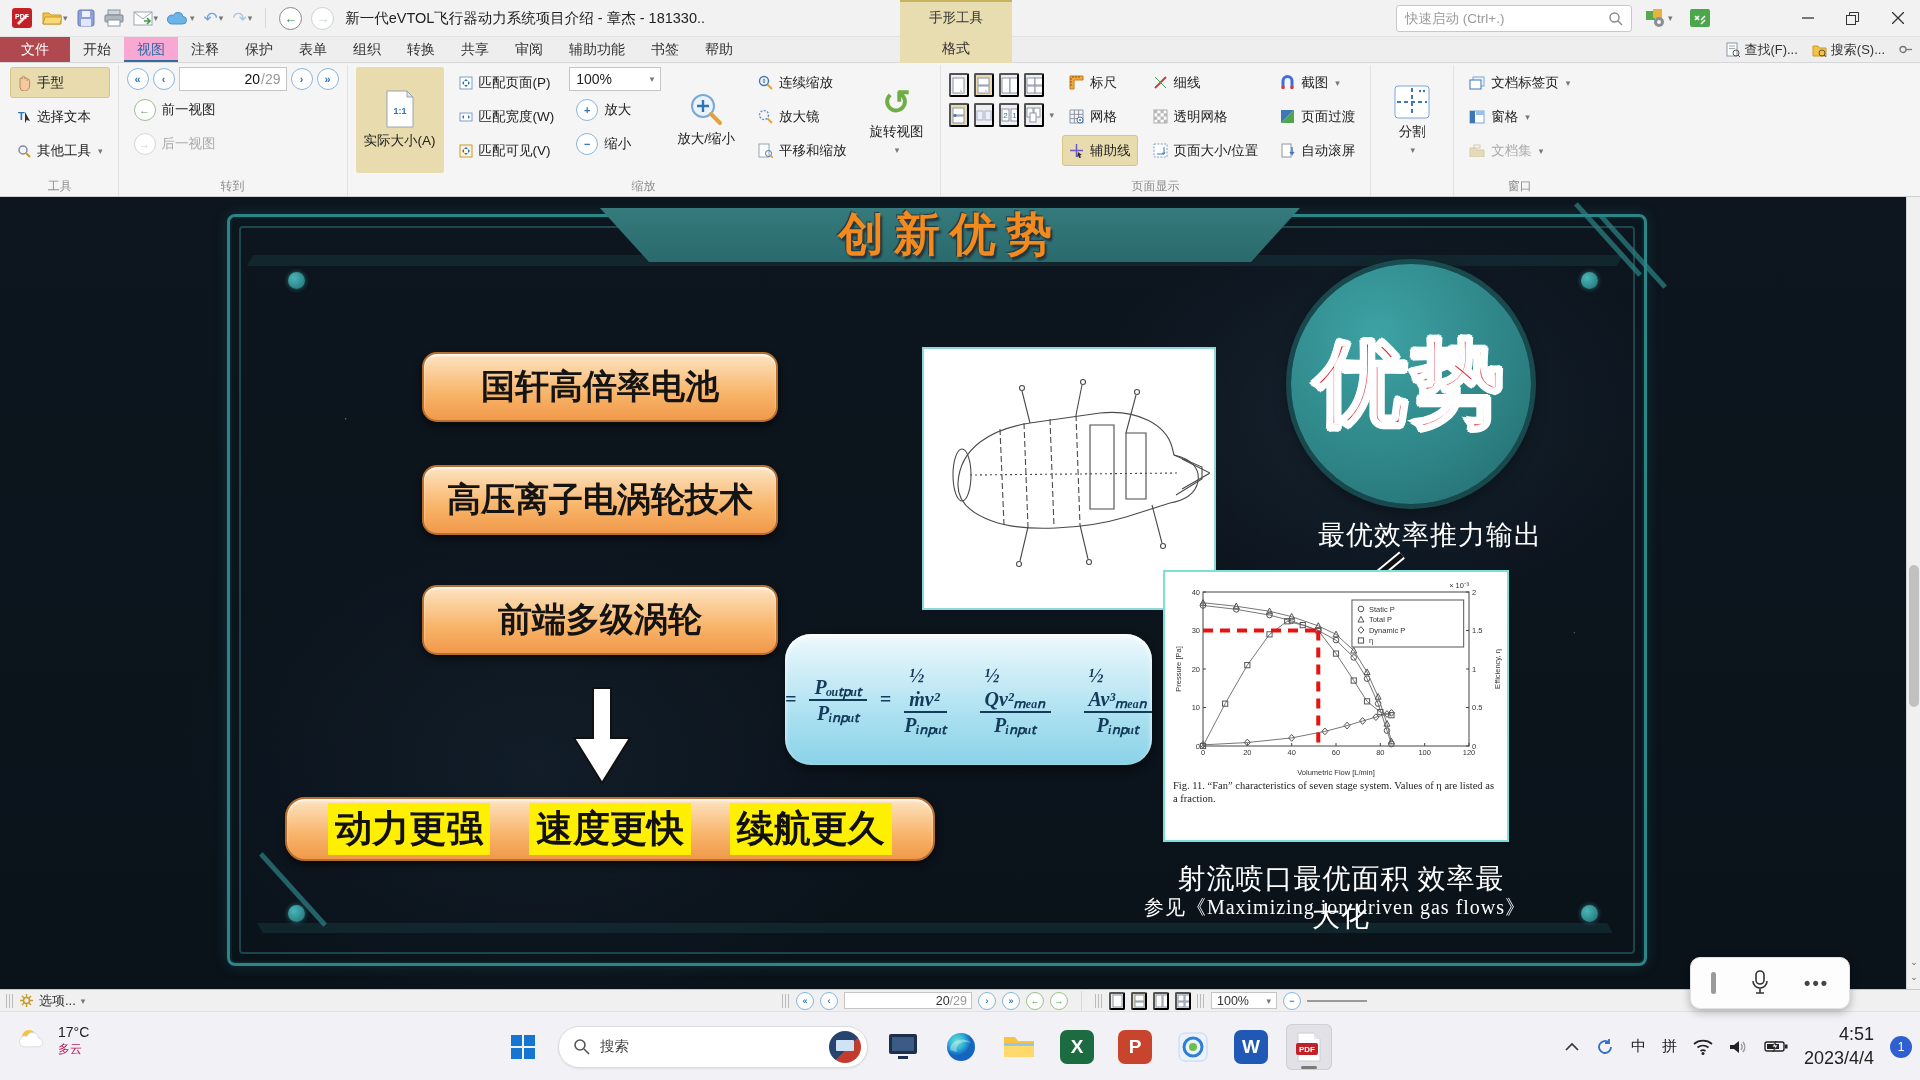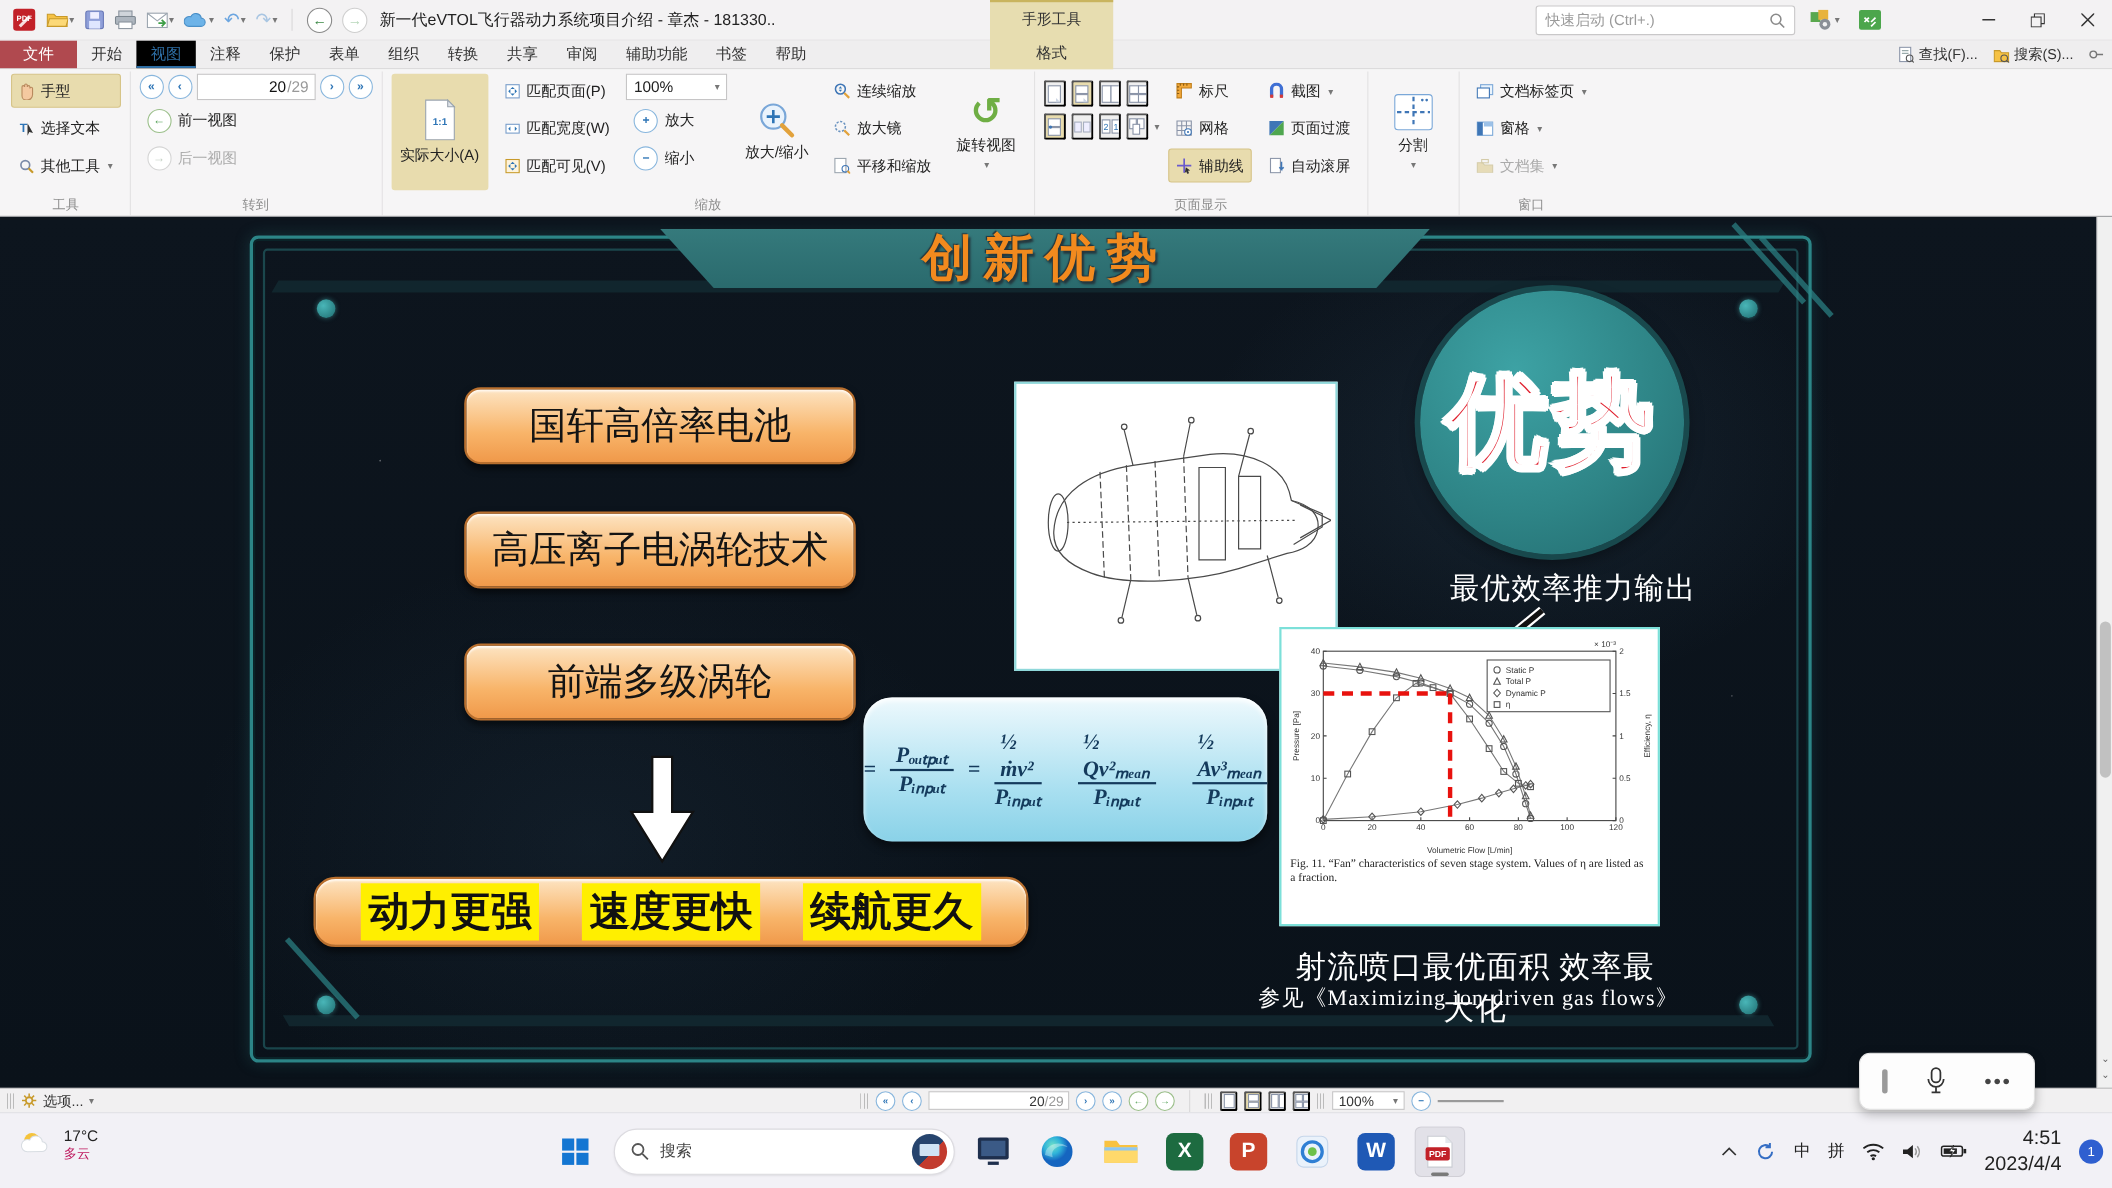--- a/index.html
+++ b/index.html
@@ -20,21 +20,21 @@
 .qsearch{position:absolute;left:1396px;top:5px;width:236px;height:27px;background:#fff;border:1px solid #c9c8c9;border-radius:3px;display:flex;align-items:center;justify-content:space-between;padding:0 8px}
 .qsearch span{color:#9b9b9b;font-size:13.5px}
 .win-extra{position:absolute;left:1642px;top:5px;display:flex;align-items:center;gap:10px}
 .winbtns{position:absolute;right:0;top:0;display:flex}
 .winbtn{width:45px;height:36px;display:flex;align-items:center;justify-content:center;background:none;border:none}
 
 
 .tabrow{position:absolute;left:0;top:37px;width:100%;height:26px;background:#efeeef;display:flex;align-items:stretch;border-bottom:1px solid #d7d6d7}
 .tab-file{width:70px;background:#b0494f;color:#fff;display:flex;align-items:center;justify-content:center;font-size:14px;border:none}
 .tab{padding:0 13px;display:flex;align-items:center;font-size:14px;color:#333;background:none;border:none}
-.tab.active{background:#000000;color:#2d6da3;box-shadow:inset 0 -2px 0 #2d6da3}
+.tab.active{background:#f9a8d4;color:#2d6da3;box-shadow:inset 0 -2px 0 #2d6da3}
 .tr-right{margin-left:auto;display:flex;align-items:center;gap:14px;padding-right:8px;font-size:13px;color:#333}
 .tr-item{display:flex;align-items:center;gap:4px;background:none;border:none;font-size:13px;color:#333}
 
 
 .ribbon{position:absolute;left:0;top:63px;width:100%;height:134px;background:#f6f5f6;border-bottom:1px solid #cfcecf;display:flex;align-items:stretch;padding:2px 0 0 2px}
 .rgroup{position:relative;padding:2px 8px 20px;display:flex;gap:8px;align-items:flex-start}
 .rgroup+.rgroup{border-left:1px solid #e3e2e3}
 .glabel{position:absolute;bottom:1px;left:0;right:0;text-align:center;font-size:12px;color:#8d8d8d}
 .rstack{display:flex;flex-direction:column;gap:3px}
 .rbtn{display:flex;align-items:center;gap:6px;height:31px;padding:0 6px;font-size:13.5px;color:#222;background:none;border:1px solid transparent;border-radius:3px;white-space:nowrap;text-align:left}
@@ -65,21 +65,21 @@
  radial-gradient(1.5px 1.5px at 35% 40%,rgba(255,255,255,.3),transparent 60%),
  linear-gradient(#0d151e,#0a121a);overflow:hidden}
 .frame{position:absolute;left:227px;top:17px;width:1420px;height:752px;border:3px solid #2c8587;border-radius:8px;box-shadow:inset 0 0 0 2px #0a2328,0 0 14px rgba(44,133,135,.25)}
 .frame::before{content:"";position:absolute;inset:9px;border:2px solid rgba(44,133,135,.45);border-radius:4px}
 .fdot{position:absolute;width:17px;height:17px;border-radius:50%;background:radial-gradient(circle at 35% 35%,#49b6b8,#1f6d70);box-shadow:0 0 5px rgba(80,200,200,.5)}
 .fband{position:absolute;background:#122830;opacity:.9}
 .diag{position:absolute;width:96px;height:5px;background:#2c8587;opacity:.7}
 .banner{position:absolute;left:600px;top:11px;width:700px;height:54px;background:linear-gradient(#357a7c,#2a6a6d);clip-path:polygon(0 0,100% 0,93% 100%,7% 100%);display:flex;align-items:center;justify-content:center}
 .banner span{font-size:46px;font-weight:bold;color:#f28a1e;letter-spacing:10px;text-shadow:2px 3px 2px #24353c,-1px -1px 1px #24353c}
 .obtn{position:absolute;left:422px;width:356px;height:70px;border:2px solid #b86f2e;border-radius:15px;background:linear-gradient(#fde4c2,#f8b469 60%,#f0994a);box-shadow:0 4px 7px rgba(0,0,0,.55),inset 0 2px 2px rgba(255,255,255,.8);display:flex;align-items:center;justify-content:center}
-.obtn span{font-size:34px;font-weight:normal;color:#141414}
+.obtn span{font-size:34px;font-weight:bold;color:#141414}
 .downarrow{position:absolute;left:572px;top:489px}
 .bbanner{position:absolute;left:285px;top:600px;width:650px;height:64px;border:2px solid #b86f2e;border-radius:20px;background:linear-gradient(#fde4c2,#f8b469 60%,#f0994a);box-shadow:0 4px 7px rgba(0,0,0,.55),inset 0 2px 2px rgba(255,255,255,.8);display:flex;align-items:center;justify-content:space-around;padding:0 22px}
 .bbanner span{background:#ffef00;padding:1px 7px;font-size:37px;font-weight:bold;color:#111}
 .engine{position:absolute;left:922px;top:150px;width:294px;height:263px;background:#fff;border:2px solid #8fd8da;padding:6px}
 .formula{position:absolute;left:785px;top:437px;width:367px;height:131px;border-radius:26px;background:linear-gradient(#eef9fd,#a8dff0 65%,#8ad2e8);box-shadow:inset 0 3px 5px rgba(255,255,255,.9),0 5px 9px rgba(0,0,0,.45);display:flex;align-items:center;justify-content:center;gap:13px;font-family:"Liberation Serif",serif;font-style:italic;font-weight:bold;color:#143a5c;font-size:20px}
 .frac{display:inline-flex;flex-direction:column;align-items:center;line-height:1.2}
 .fnum{border-bottom:2px solid #143a5c;padding:0 5px}
 .fgap{width:10px}
 .adv{position:absolute;left:1291px;top:67px;width:240px;height:240px;border-radius:50%;background:radial-gradient(circle at 36% 30%,#3da2a4,#2e8486 58%,#226a6e);box-shadow:0 0 0 5px rgba(27,82,86,.85),0 6px 16px rgba(0,0,0,.5);display:flex;align-items:center;justify-content:center}
 .adv span{font-size:92px;font-weight:bold;color:#e01f2d;letter-spacing:4px;-webkit-text-stroke:3px #fff;text-shadow:-3px 0 #fff,3px 0 #fff,0 -3px #fff,0 3px #fff,2px 2px #fff,-2px -2px #fff,2px -2px #fff,-2px 2px #fff}
@@ -516,20 +516,43 @@
               <circle cx="11" cy="11" r="1" fill="#3f76b6"></circle>
             </svg>
             <span>网格</span>
           </button>
         <button class="rbtn hl">
             <svg width="15" height="15">
               <path d="M7.5 1 v13 M1 7.5 h13" stroke="#6a5acd" stroke-width="1.5"></path>
               <path d="M9 9 l4 3 -2 .3 1 2.2 -1.6.8 -1-2.3 -1.4 1.6 Z" fill="#333"></path>
             </svg>
             <span>辅助线</span>
+          </button>
+      </div>
+      <div class="rstack">
+        <button class="rbtn">
+            <svg width="15" height="15">
+              <line x1="2" y1="13" x2="13" y2="2" stroke="#d43a3a" stroke-width="2"></line>
+              <line x1="2" y1="2" x2="13" y2="13" stroke="#4fa64f" stroke-width="1"></line>
+            </svg>
+            <span>细线</span>
+          </button>
+        <button class="rbtn">
+            <svg width="15" height="15">
+              <rect x="1" y="1" width="13" height="13" fill="#fff" stroke="#aaa"></rect>
+              <path d="M1 1 h3.25 v3.25 h-3.25 Z M7.5 1 h3.25 v3.25 h-3.25 Z M4.25 4.25 h3.25 v3.25 h-3.25 Z M10.75 4.25 h3.25 v3.25 h-3.25 Z M1 7.5 h3.25 v3.25 h-3.25 Z M7.5 7.5 h3.25 v3.25 h-3.25 Z M4.25 10.75 h3.25 v3.25 h-3.25 Z M10.75 10.75 h3.25 v3.25 h-3.25 Z" fill="#b8b8b8"></path>
+            </svg>
+            <span>透明网格</span>
+          </button>
+        <button class="rbtn">
+            <svg width="15" height="15">
+              <rect x="1" y="1" width="13" height="13" fill="#fff" stroke="#7a9ecb" stroke-dasharray="2 1.4"></rect>
+              <path d="M4 11 h7 M11 11 v-7 M11 11 l-2 -1 M11 11 l1 -2" stroke="#3f76b6" fill="none"></path>
+            </svg>
+            <span>页面大小/位置</span>
           </button>
       </div>
       <div class="rstack">
         <button class="rbtn">
             <svg width="15" height="15">
               <path d="M3 13 V6 a4.5 4.5 0 0 1 9 0 v7" fill="none" stroke="#3f6fd4" stroke-width="3"></path>
               <rect x="1.7" y="11" width="2.8" height="3" fill="#d43a3a"></rect>
               <rect x="10.5" y="11" width="2.8" height="3" fill="#d43a3a"></rect>
             </svg>
             <span>截图</span>

